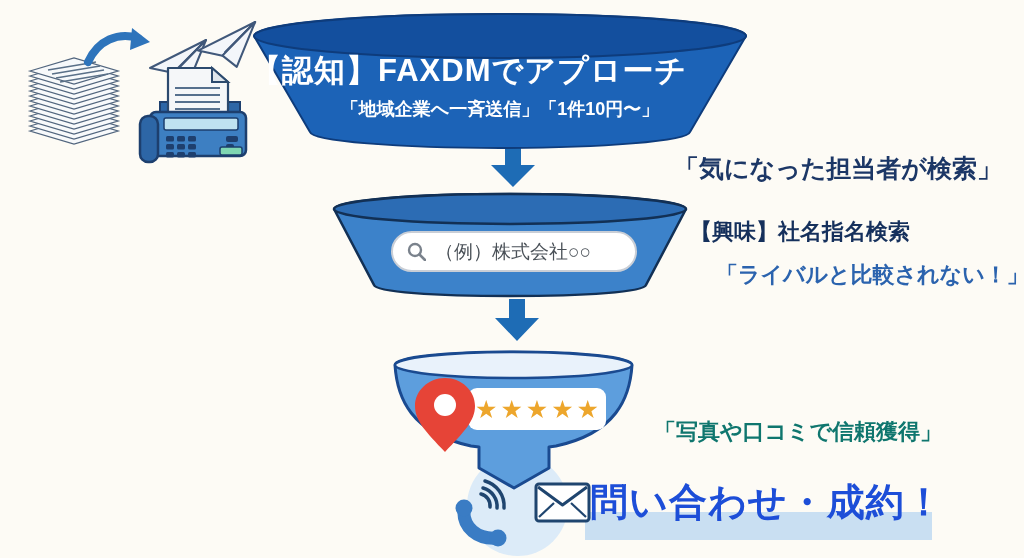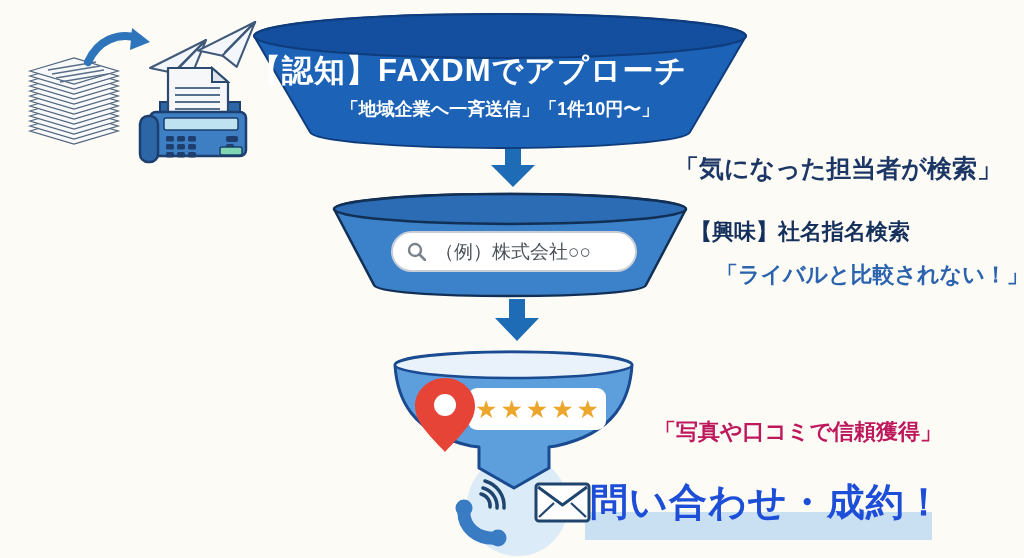--- a/index.html
+++ b/index.html
@@ -7,21 +7,21 @@
   body{background:#fdfbf5;font-family:"Liberation Sans",sans-serif}
   .canvas{position:relative;width:1024px;height:558px;background:#fdfbf5}
   .abs{position:absolute}
   .txt{position:absolute;font-weight:bold;white-space:nowrap}
   .f1-title{left:250px;top:50px;width:500px;text-align:left;font-size:31px;color:#ffffff;letter-spacing:1px;z-index:3}
   .f1-sub{left:250px;top:97px;width:500px;text-align:center;font-size:18px;color:#ffffff;z-index:3}
   .note1{left:674px;top:152px;font-size:25px;color:#1c3766}
   .f2-title{left:690px;top:217px;font-size:22px;color:#15305c}
   .f2-sub{left:716px;top:260px;font-size:22px;color:#2b63ae}
   .f3-title{left:636px;top:374px;font-size:30px;color:#15305c}
-  .f3-sub{left:654px;top:417px;font-size:22px;color:#be185d}
+  .f3-sub{left:654px;top:417px;font-size:22px;color:#0f766e}
   .search-pill{position:absolute;left:391px;top:231px;width:246px;height:41px;background:#ffffff;
     border:2px solid #c9ced6;border-radius:21px;display:flex;align-items:center;gap:9px;
     padding:12px 14px;z-index:3}
   .search-text{font-size:19px;color:#4a5158}
   .stars-box{position:absolute;left:468px;top:388px;width:138px;height:42px;background:#ffffff;
     border-radius:9px;display:flex;align-items:center;justify-content:center;z-index:3}
   .stars{color:#eda62c;font-size:25px;letter-spacing:3px;line-height:1;padding-left:3px}
   .contact-circle{position:absolute;left:467px;top:455px;width:101px;height:101px;border-radius:50%;
     background:#dcebf8;z-index:0}
   .result-highlight{position:absolute;left:585px;top:512px;width:347px;height:28px;background:#c9dff2;z-index:1}

